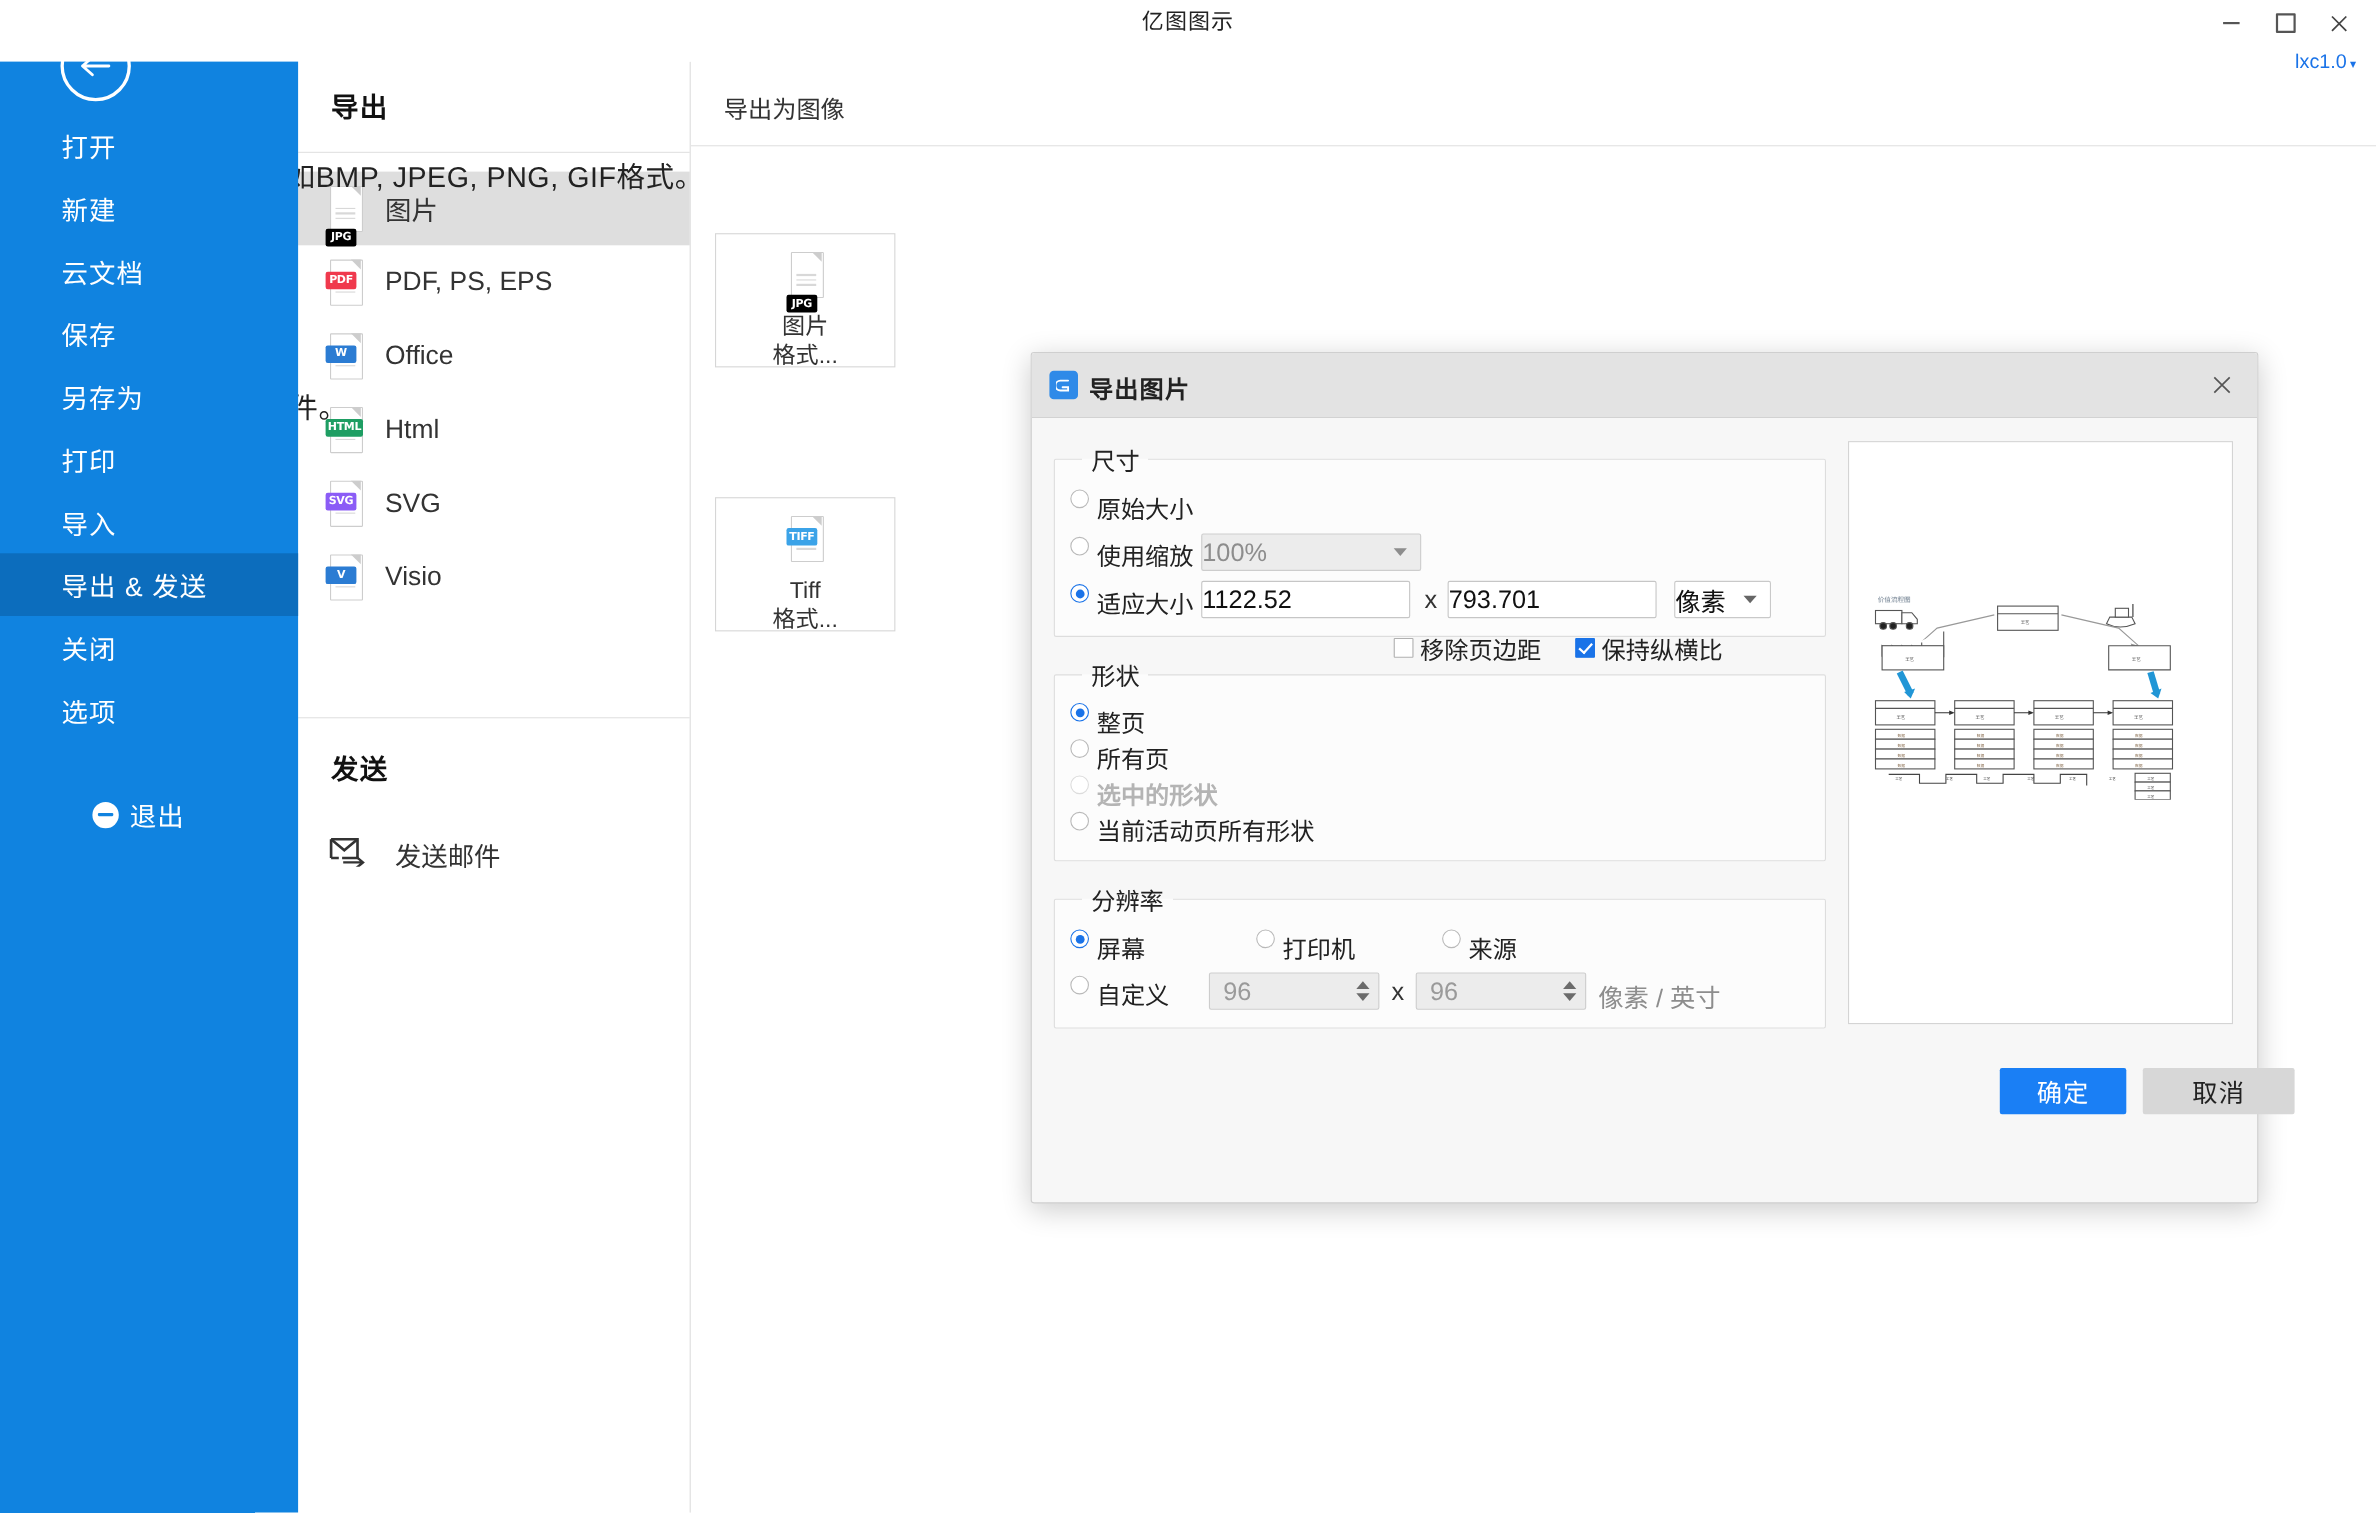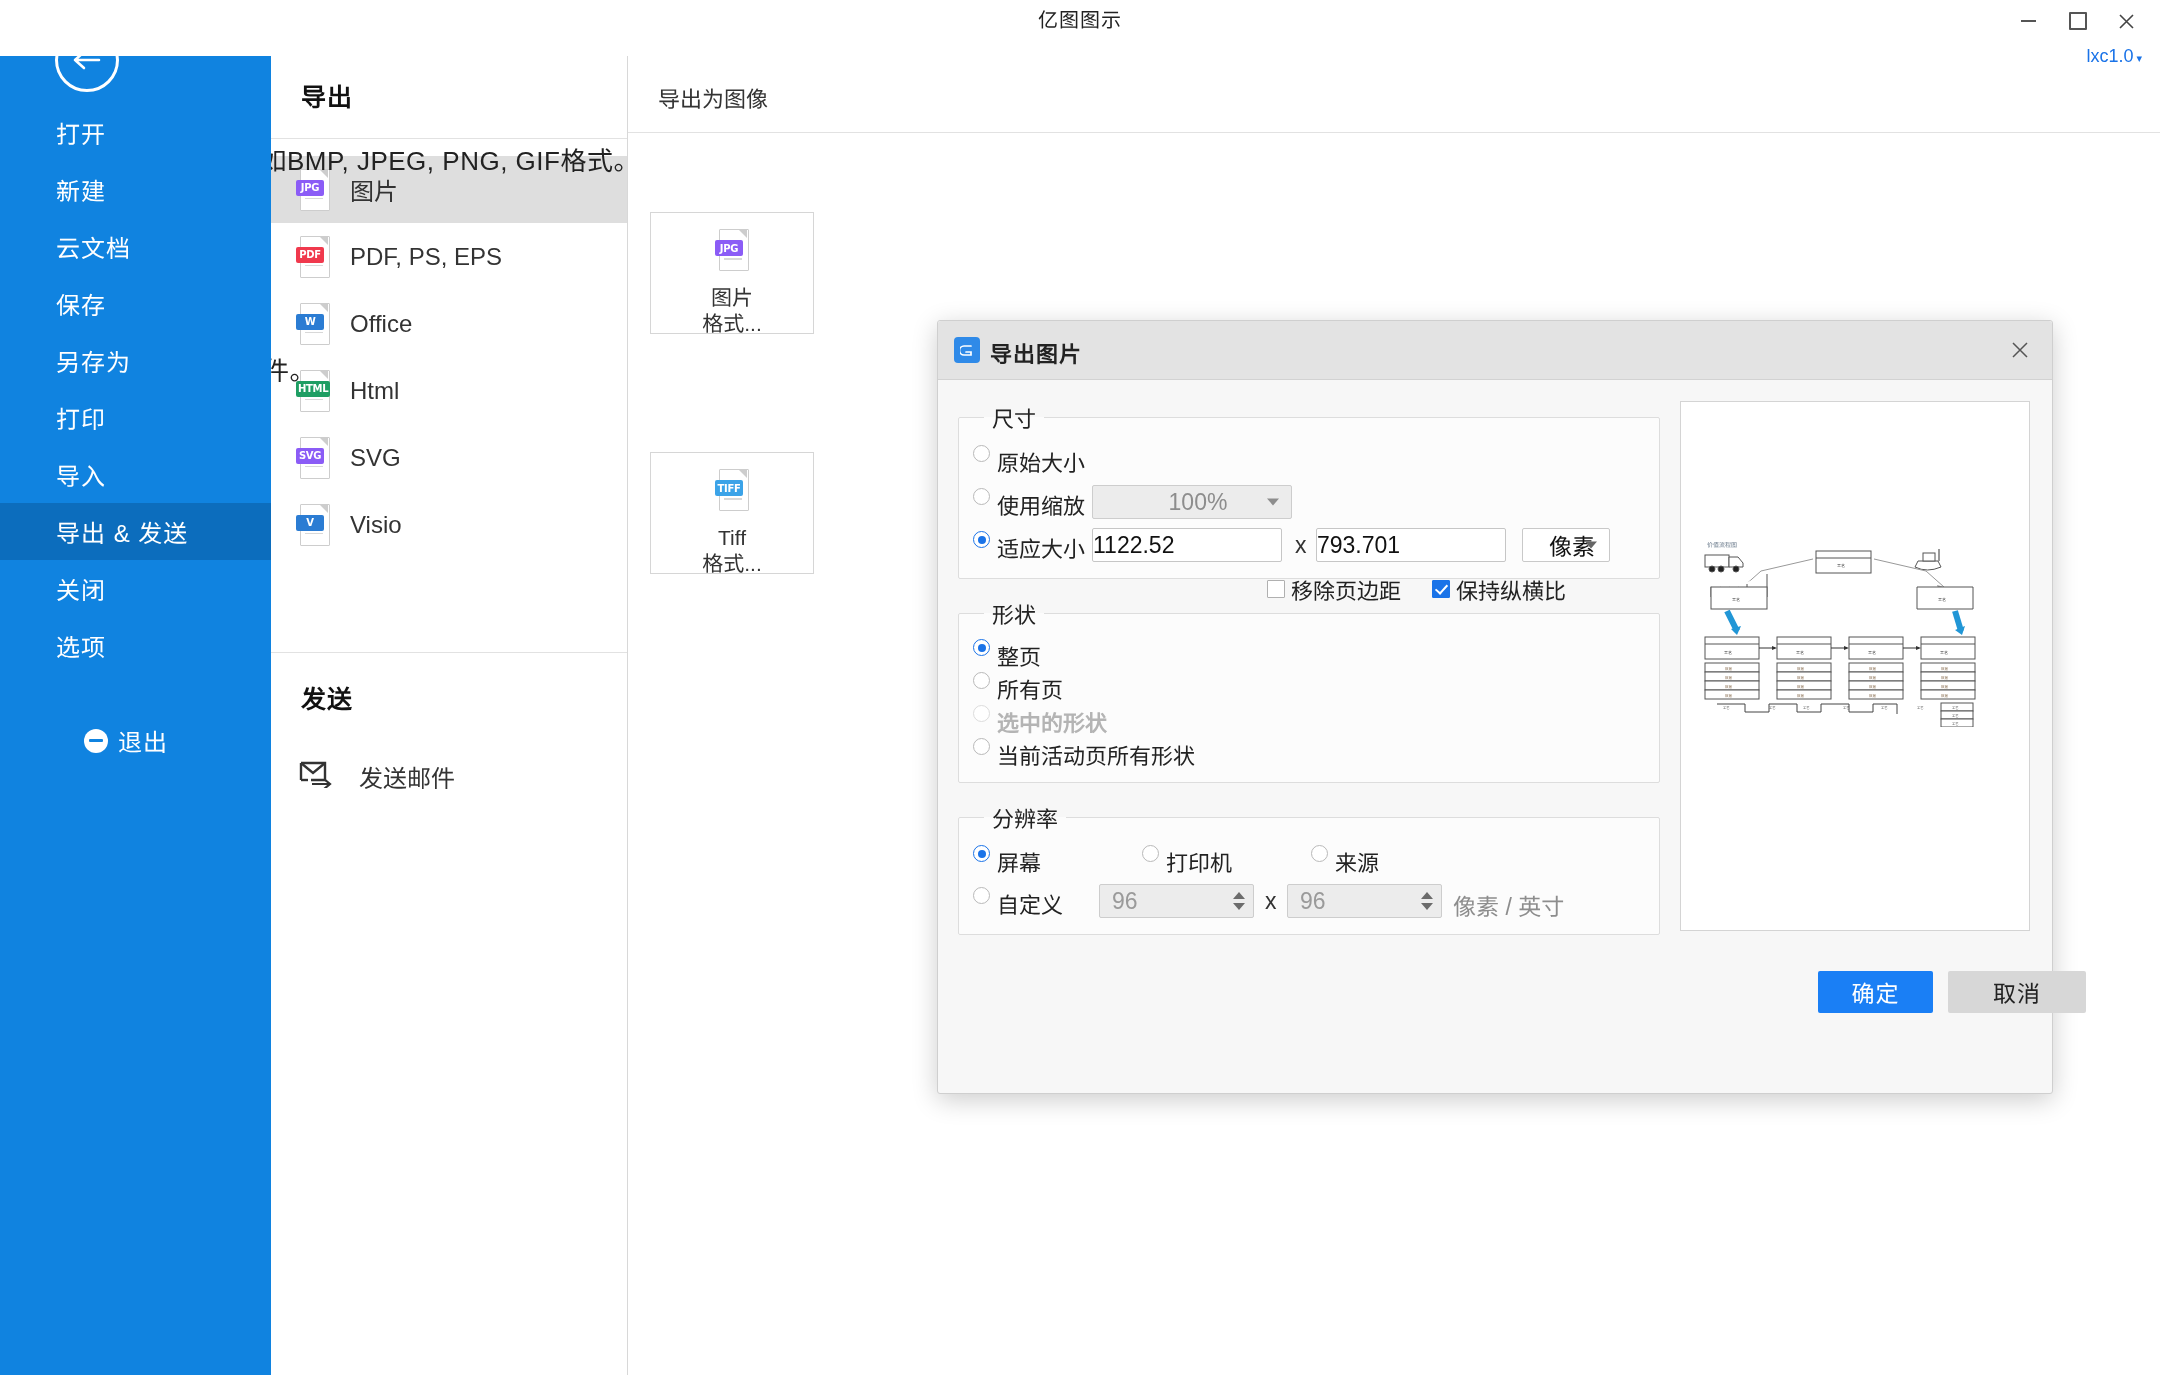--- a/index.html
+++ b/index.html
@@ -52,21 +52,21 @@
 
   
   .fileicon{position:relative;width:34px;height:42px;flex:none;}
   .fileicon .page{position:absolute;left:4px;top:0;width:28px;height:40px;background:#fff;border:1.6px solid #cdcdcd;border-radius:1px;}
   .fileicon .fold{position:absolute;right:2px;top:0;width:0;height:0;border-left:9px solid transparent;border-top:9px solid #cdcdcd;}
   .fileicon .lines{position:absolute;left:9px;top:20px;width:18px;}
   .fileicon .lines i{display:block;height:1.5px;background:#d8d8d8;margin-bottom:3px;}
   .fileicon .badge{position:absolute;left:0;top:11px;min-width:24px;height:16px;border-radius:2px;color:#fff;
     font-size:10px;font-weight:bold;display:flex;align-items:center;justify-content:center;padding:0 2px;
     font-family:"DejaVu Sans",sans-serif;letter-spacing:-0.3px;}
-  .badge-jpg{background:#8b5cf6;}
+  .badge-jpg{background:#000000;margin-top:28px;}
   .badge-pdf{background:#f0394d;}
   .badge-w{background:#2b7cd3;width:18px;min-width:18px;left:3px;font-size:12px;}
   .badge-html{background:#1e9e63;font-size:9px;}
   .badge-svg{background:#8b5cf6;}
   .badge-v{background:#2b7cd3;width:18px;min-width:18px;left:3px;font-size:12px;}
   .badge-tiff{background:#3ba3e8;font-size:10px;}
 
   
   #main{position:absolute;left:628px;top:56px;width:1532px;height:1319px;background:#ffffff;}
   #main-title{position:absolute;left:30px;top:25px;font-size:22px;color:#333;}
@@ -100,21 +100,21 @@
     display:inline-flex;align-items:center;justify-content:center;flex:none;}
   .radio.on{border-color:#1a73e8;}
   .radio.on::after{content:"";width:8px;height:8px;border-radius:50%;background:#1a73e8;}
   .radio.off-disabled{border-color:#dcdcdc;}
   .rlabel{font-size:22px;color:#222;margin-left:7px;white-space:nowrap;}
   .rlabel.dim{color:#b4b4b4;font-weight:bold;}
 
   .txtbox{position:absolute;background:#fff;border:1px solid #c6c6c6;border-radius:2px;box-sizing:border-box;
     display:flex;align-items:center;font-size:23px;color:#111;}
   .combo{position:absolute;background:#ececec;border:1px solid #cdcdcd;border-radius:2px;box-sizing:border-box;
-    display:flex;align-items:center;padding-left:12px;font-size:23px;color:#8d8d8d;justify-content:center;}
+    display:flex;align-items:center;font-size:23px;color:#8d8d8d;}
   .combo .arrow{position:absolute;right:12px;top:50%;transform:translateY(-50%);
     width:0;height:0;border-left:6px solid transparent;border-right:6px solid transparent;border-top:7px solid #8d8d8d;}
   .combo.white{background:#fff;border:1px solid #c9c9c9;color:#111;}
   .combo.white .arrow{border-top-color:#666;}
   .spin{position:absolute;background:#ececec;border:1px solid #cdcdcd;border-radius:2px;box-sizing:border-box;
     display:flex;align-items:center;padding-left:12px;font-size:23px;color:#9a9a9a;}
   .spin .arrows{position:absolute;right:8px;top:50%;transform:translateY(-50%);display:flex;flex-direction:column;gap:4px;}
   .spin .arrows .up{width:0;height:0;border-left:6px solid transparent;border-right:6px solid transparent;border-bottom:7px solid #6b6b6b;}
   .spin .arrows .dn{width:0;height:0;border-left:6px solid transparent;border-right:6px solid transparent;border-top:7px solid #6b6b6b;}
   .xmark{position:absolute;font-size:23px;color:#333;}

